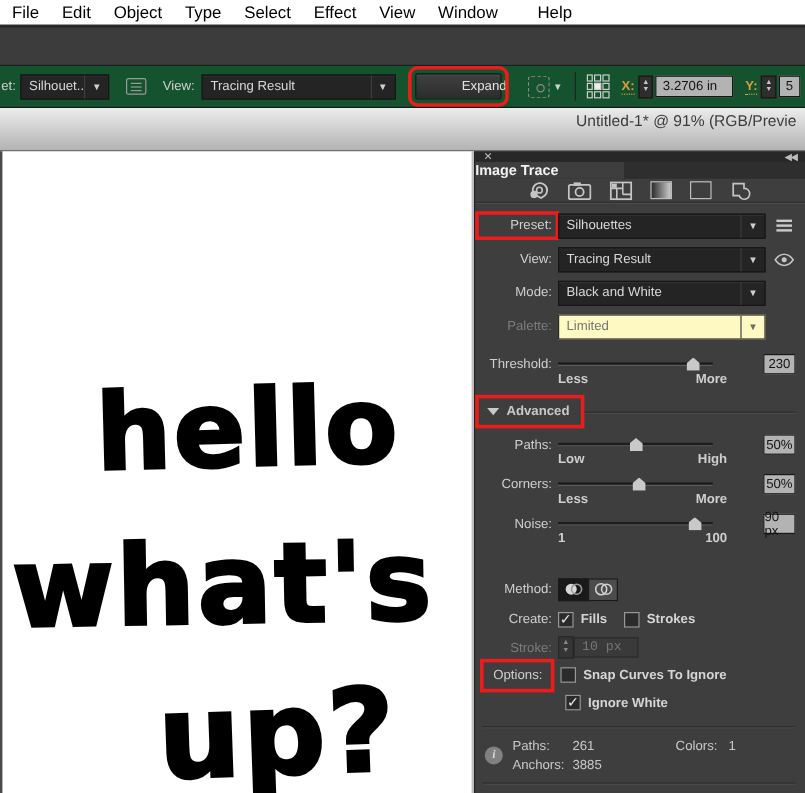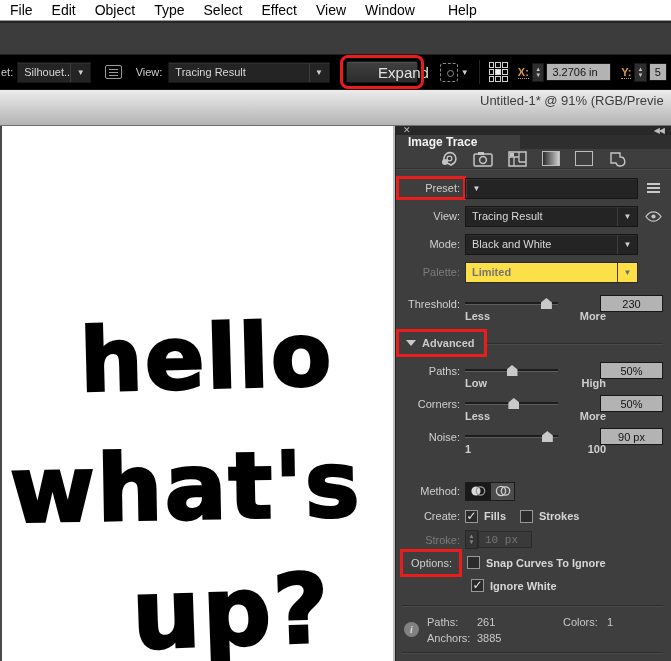--- a/index.html
+++ b/index.html
@@ -10,34 +10,34 @@
   
   .menubar { height:21px; background:#ffffff; display:flex; align-items:center;
     padding-left:10px; gap:19px; border-bottom:1px solid #9a9a9a; }
   .menubar span { font-size:14px; color:#000; white-space:nowrap; }
   .menubar span:last-child { margin-left:14px; }
 
   
   .appband { height:33px; background:#3c3c3c; border-top:2px solid #262626; }
 
   
-  .controlbar { height:36px; background:#000000; border-top:1px solid #1f1f1f;
+  .controlbar { height:36px; background:#14532d; border-top:1px solid #1f1f1f;
     border-bottom:1px solid #161616; display:flex; align-items:center; padding:0 4px 0 0;
     color:#d6d6d6; font-size:11px; }
   .frag { color:#cfcfcf; margin-left:1px; }
   .dd { height:21px; background:#242424; border:1px solid #161616;
     box-shadow:inset 0 1px 0 rgba(255,255,255,.06); display:flex; align-items:center; }
   .dd .dd-txt { padding:0 6px; color:#d8d8d8; white-space:nowrap; overflow:hidden; flex:1; }
   .dd .dd-arr { width:20px; align-self:stretch; border-left:1px solid #3d3d3d;
     display:flex; align-items:center; justify-content:center; color:#cfcfcf; font-size:8px; }
   .cb-preset { width:74px; margin-left:4px; }
   .cb-view { width:168px; }
   .lbl-sm { color:#cfcfcf; margin:0 6px 0 14px; }
   .btn { height:22px; background:linear-gradient(#404040,#2c2c2c); border:1px solid #171717;
-    border-radius:2px; color:#e2e2e2; font-size:15px; display:flex; align-items:center;
+    border-radius:2px; color:#e2e2e2; font-size:11px; display:flex; align-items:center;
     justify-content:center; box-shadow:inset 0 1px 0 rgba(255,255,255,.08);padding-left:44px; }
   .redbox { outline:3px solid #ea1c1c; outline-offset:3px; }
   .btn-expand { width:72px; margin-left:16px; }
   .paneltoggle { width:17px; height:14px; border:1px solid #9a9a9a; border-radius:2px;
     margin-left:14px; position:relative; }
   .paneltoggle:before { content:""; position:absolute; left:3px; top:3px; right:3px; height:1px;
     background:#9a9a9a; box-shadow:0 3px 0 #9a9a9a, 0 6px 0 #9a9a9a; }
   .dashedicon { width:19px; height:19px; border:1px dashed #8b8b8b; border-radius:3px;
     margin-left:22px; position:relative; }
   .dashedicon:before { content:""; position:absolute; left:6px; top:6px; width:5px; height:5px;
@@ -74,51 +74,51 @@
 
   
   .panel { width:276px; background:#3e3e3e; display:flex; flex-direction:column;
     border-left:1px solid #232323; color:#c9c9c9; font-size:11px; }
   .p-header { height:14px; background:#282828; display:flex; align-items:center;
     justify-content:space-between; padding:0 7px; }
   .p-close { color:#bdbdbd; font-size:9px; line-height:9px; }
   .p-collapse { color:#bdbdbd; font-size:8px; letter-spacing:-1px; }
   .p-tabs { height:22px; background:#2e2e2e; display:flex; }
   .p-tab { width:124px; background:#3e3e3e; color:#f2f2f2; font-weight:bold; font-size:12px;
-    display:flex; align-items:center; padding-left:12px; }
+    display:flex; align-items:center; padding-left:0; }
   .p-icons { height:33px; display:flex; align-items:center; justify-content:center; gap:15px;
     border-bottom:1px solid #303030; box-shadow:0 1px 0 #4a4a4a; }
   .mi { display:flex; align-items:center; justify-content:center; }
   .sq-grad { width:18px; height:15px; border:1px solid #bdbdbd;
     background:linear-gradient(90deg,#2b2b2b,#cfcfcf); }
   .sq-bw { width:18px; height:15px; border:1px solid #bdbdbd; display:flex; }
   .sq-bw i { flex:1; } .sq-bw i:first-child { background:#101010; }
   .sq-bw i:last-child { background:#d9d9d9; }
 
   .p-body { padding:8px 8px 0 6px; flex:1; display:flex; flex-direction:column; }
   .row { display:flex; align-items:center; height:22px; margin-bottom:6px; }
   .lbl { width:58px; text-align:right; margin-right:5px; color:#cfcfcf; flex:none;
     white-space:nowrap; }
   .lbl.dis, .dis-txt { color:#7c7c7c; }
   .p-dd { flex:1; }
-  .p-dd.dis { background:#fde047; border-color:#2a2a2a;font-weight:bold; }
+  .p-dd.dis { background:#fef9c3; border-color:#2a2a2a; }
   .p-dd.dis .dd-txt { color:#757575; }
   .p-dd.dis .dd-arr { color:#6b6b6b; border-left-color:#434343; }
   .slot { width:20px; margin-left:5px; display:flex; align-items:center; justify-content:center;
     flex:none; }
   .menuicon { width:13px; height:10px; position:relative; }
   .menuicon:before { content:""; position:absolute; left:0; top:0; right:0; height:2px;
     background:#c9c9c9; box-shadow:0 4px 0 #c9c9c9, 0 8px 0 #c9c9c9; }
 
   .slider { flex:1; height:11px; position:relative; margin-right:7px; }
   .track { position:absolute; left:0; right:0; top:4px; height:3px; background:#1d1d1d;
     border-bottom:1px solid #5d5d5d; }
   .thumb { position:absolute; top:0; width:11px; height:11px; margin-left:-5px; background:#c9c9c9;
     clip-path:polygon(50% 0,100% 42%,100% 100%,0 100%,0 42%); }
-  .vbox { width:63px; height:17px; background:#b3b3b3; border:1px solid #171717; color:#141414;
+  .vbox { width:27px; height:17px; background:#b3b3b3; border:1px solid #171717; color:#141414;
     display:flex; align-items:center; justify-content:center; flex:none;margin-left:35px; }
   .subrow { display:flex; justify-content:space-between; margin:-4px 57px 6px 63px;
     font-weight:bold; color:#cfcfcf; }
   .srow { height:auto; margin-bottom:2px; }
 
   .advrow { display:flex; align-items:center; height:22px; margin:4px 0 8px; }
   .advlabel { display:flex; align-items:center; gap:6px; padding:2px 6px 2px 4px; }
   .tri { width:0; height:0; border-left:5px solid transparent; border-right:5px solid transparent;
     border-top:6px solid #c9c9c9; }
   .advline { flex:1; height:1px; background:#2e2e2e; box-shadow:0 1px 0 #4a4a4a; margin-left:6px; }
@@ -263,20 +263,21 @@
               <path d="M3 3h9v4a4.5 4.5 0 1 1-4 6H3z" fill="none" stroke="#c5c5c5" stroke-width="1.4"></path>
             </svg>
         </span>
       </div>
 
       <div class="p-body">
 
         <div class="row">
           <span class="lbl redbox">Preset:</span>
           <div class="dd p-dd">
+            <span class="dd-txt">Silhouettes</span>
             <span class="dd-arr">▼</span>
           </div>
           <span class="slot">
               <span class="menuicon"></span>
             </span>
         </div>
 
         <div class="row">
           <span class="lbl">View:</span>
           <div class="dd p-dd">

